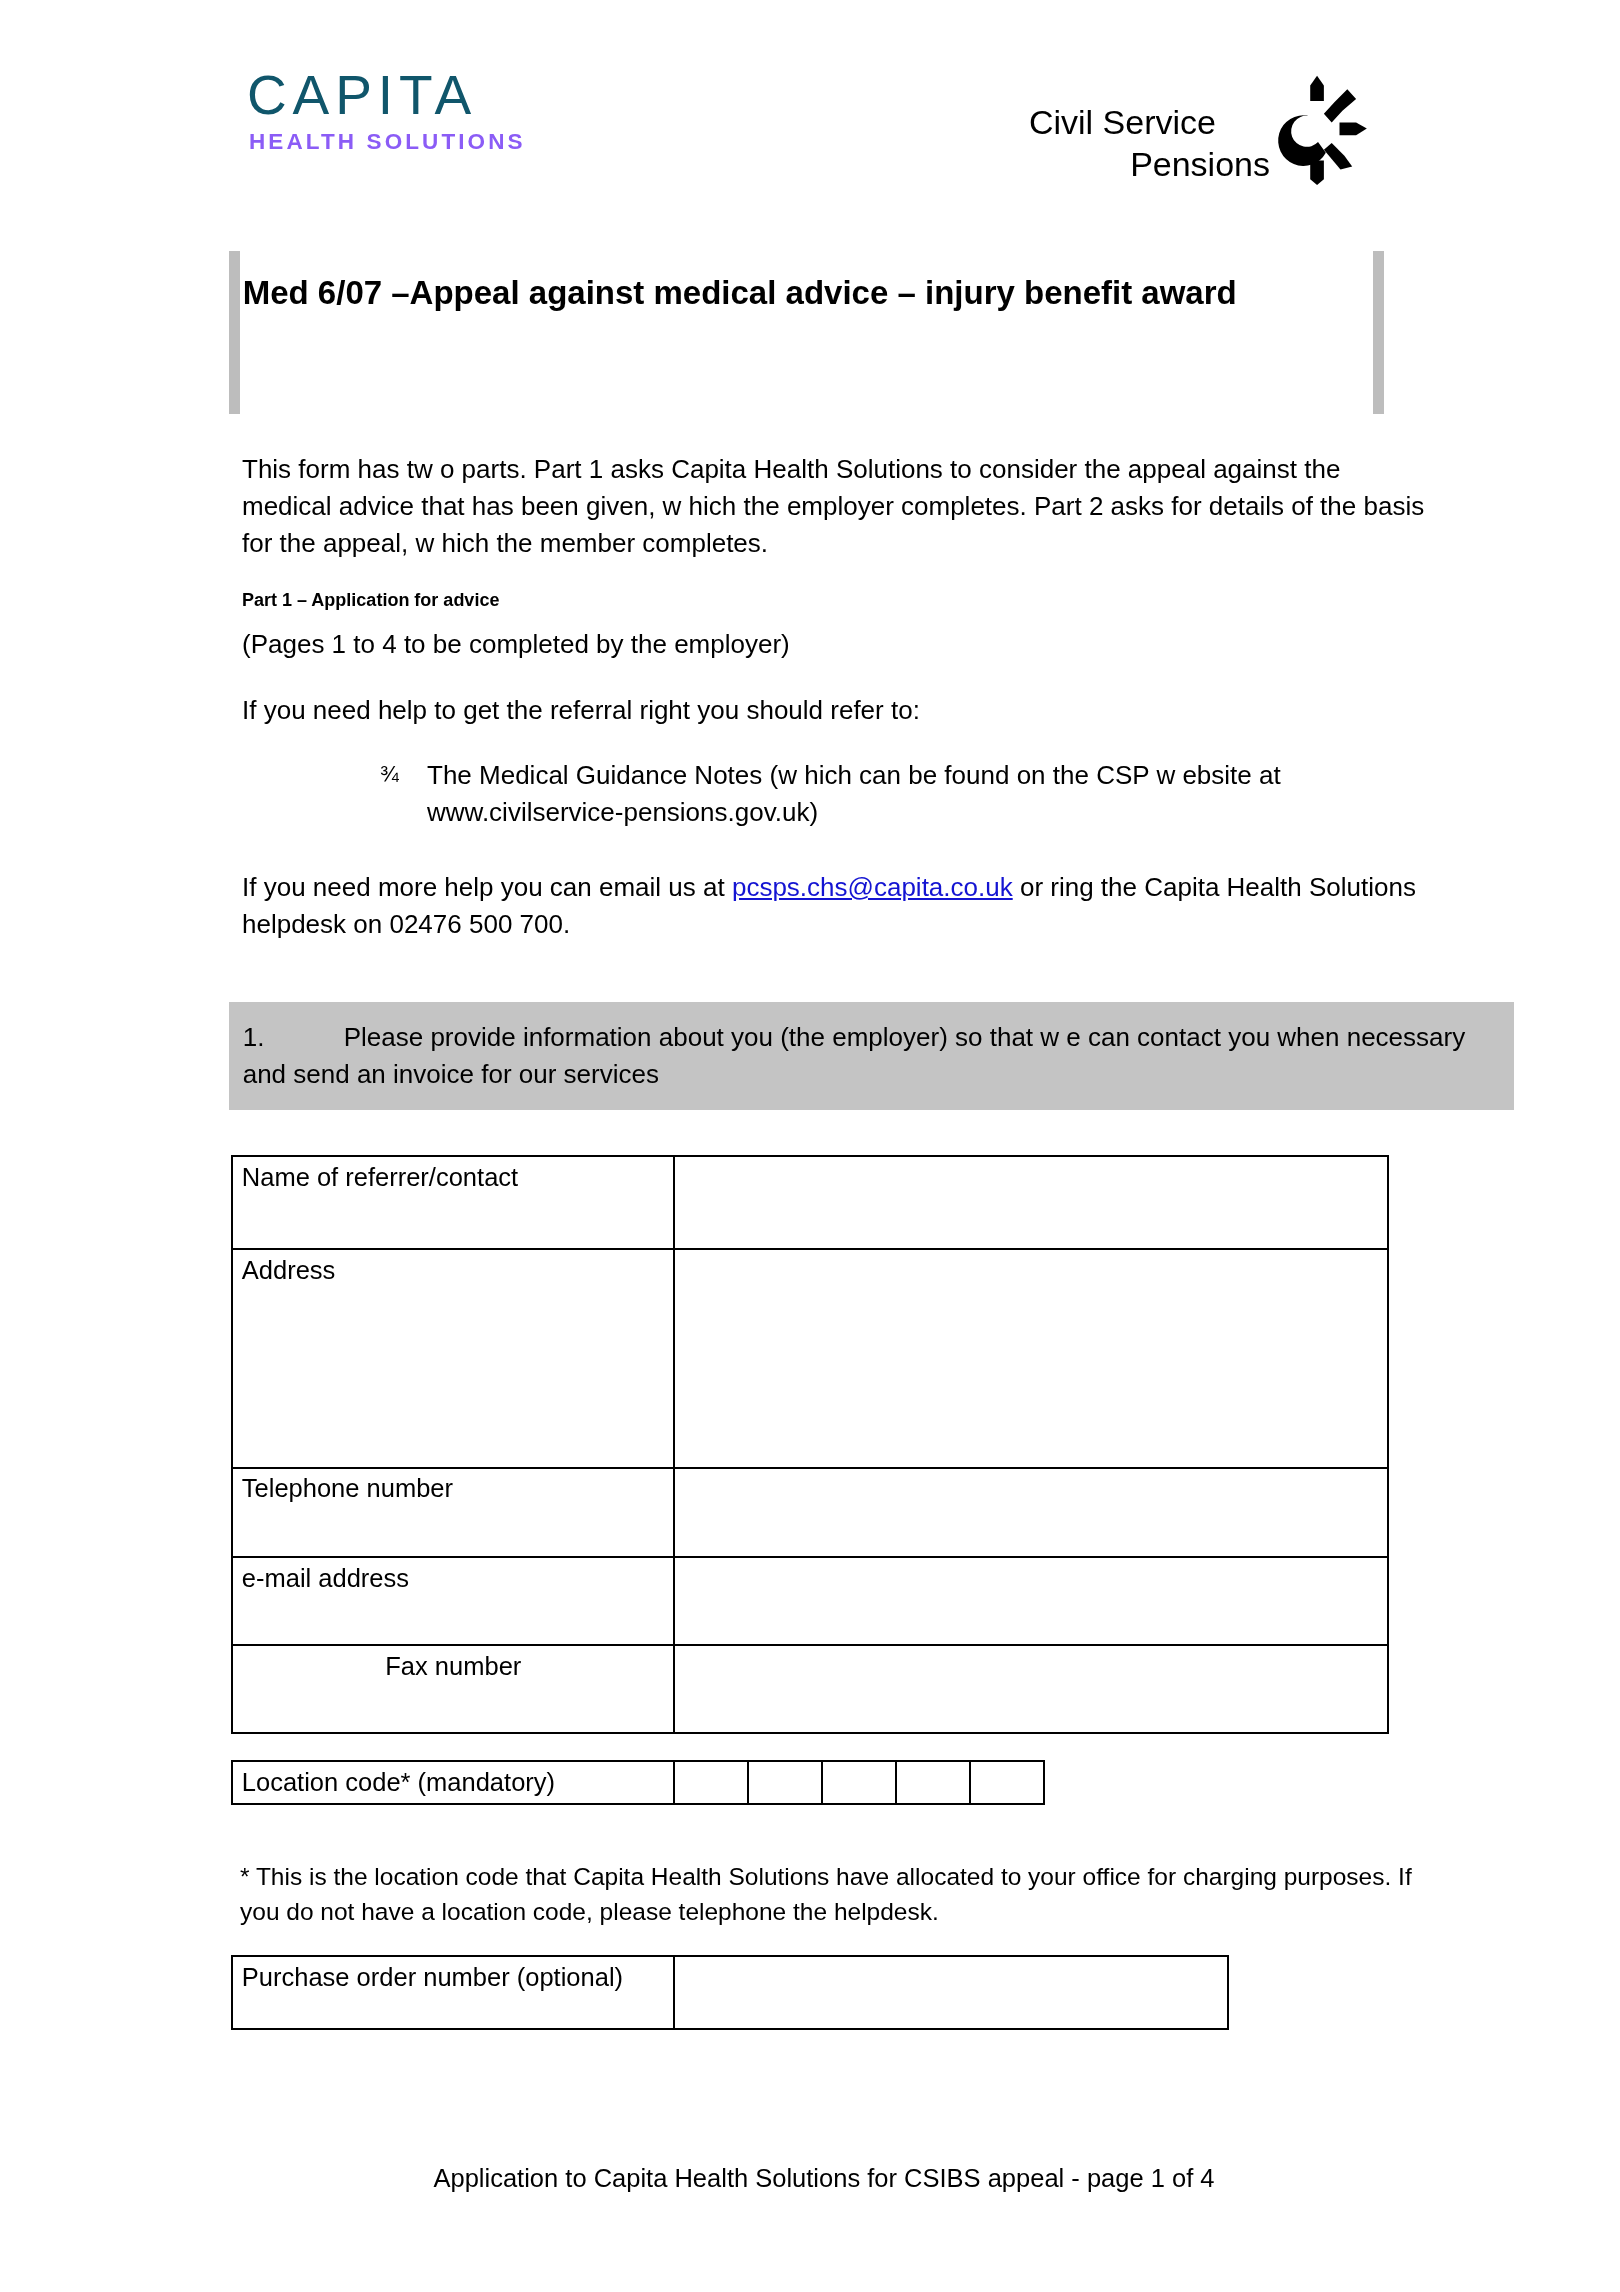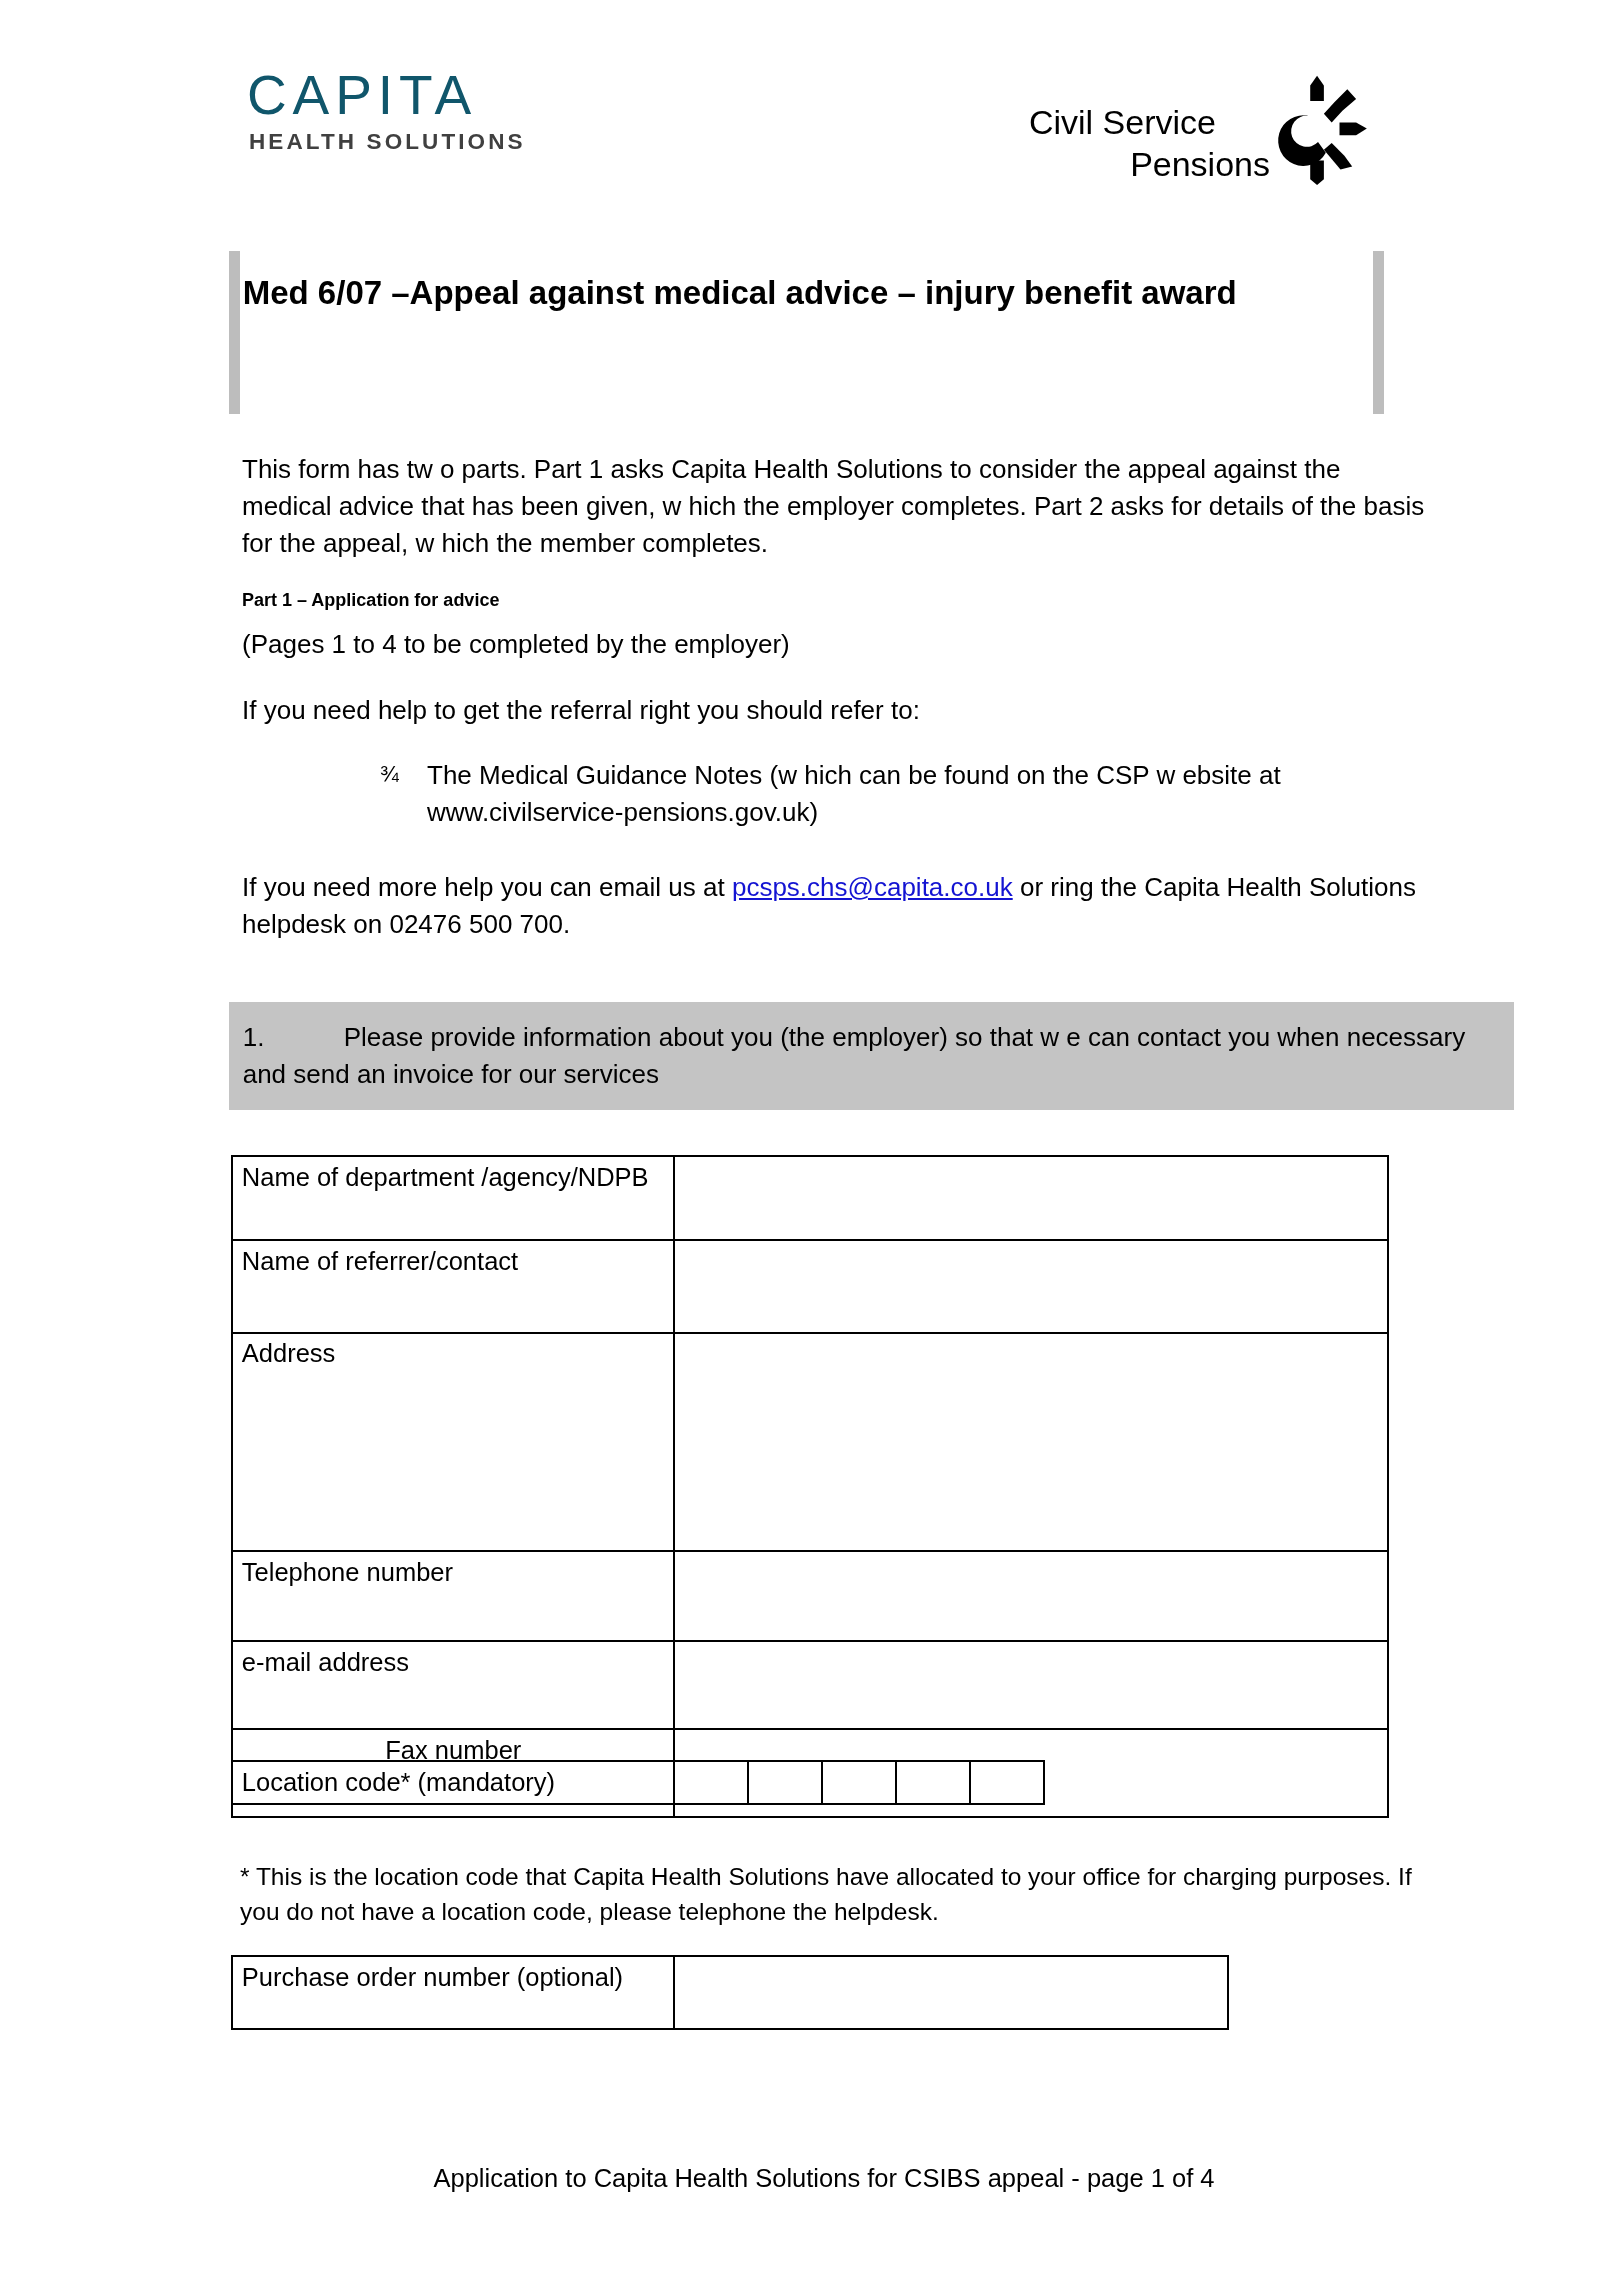--- a/index.html
+++ b/index.html
@@ -40,21 +40,21 @@
     font-weight: 400;
     letter-spacing: 5.9px;
     color: #10566b;
     line-height: 1.05;
   }
   .capita-sub {
     font-family: "Liberation Sans", sans-serif;
     font-size: 22.5px;
     font-weight: 700;
     letter-spacing: 3.1px;
-    color: #404040;
+    color: #8b5cf6;
     line-height: 1.1;
     margin-top: 4.9px;
     margin-left: 2px;
   }
 
   .csp-logo {
     position: absolute;
     left: 1025px;
     top: 61px;
     width: 351px;
@@ -298,24 +298,20 @@
     <span>If you need more help you can email us at </span><a class="email-link" href="#">pcsps.chs@capita.co.uk</a><span> or ring the Capita Health Solutions helpdesk on 02476 500 700.</span>
   </div>
 
   <div class="question-banner">
     <span class="q-num">1.</span><span>Please provide information about you (the employer) so that w e can contact you when necessary and send an invoice for our services</span>
   </div>
 
   <table class="form-table" id="contact-table">
     <tbody>
         <tr>
-          <td class="lbl" style="height: 74px;">Name of department /agency/NDPB</td>
-          <td class="input-cell"></td>
-        </tr>
-        <tr>
           <td class="lbl" style="height: 83px;">Name of referrer/contact</td>
           <td class="input-cell"></td>
         </tr>
         <tr>
           <td class="lbl" style="height: 209px;">Address</td>
           <td class="input-cell"></td>
         </tr>
         <tr>
           <td class="lbl" style="height: 80px;">Telephone number</td>
           <td class="input-cell"></td>

